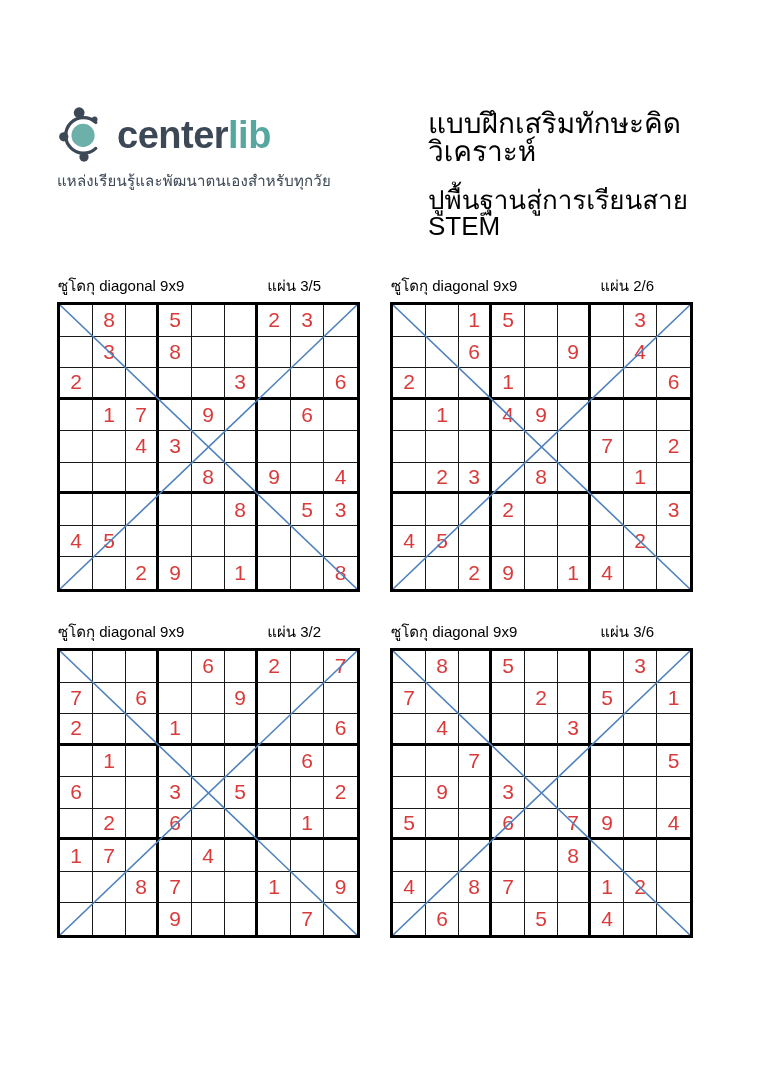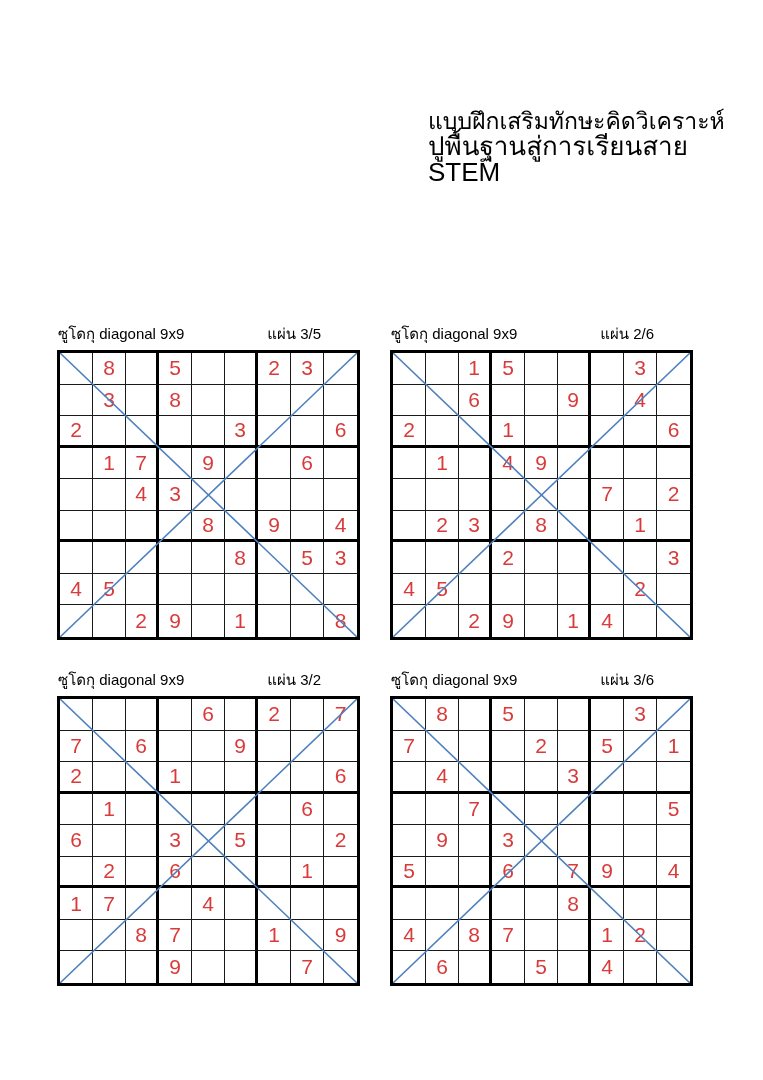--- a/index.html
+++ b/index.html
@@ -47,29 +47,28 @@
     letter-spacing: 0.2px;
   }
 
   
   .titles {
     position: absolute;
     left: 428px;
     top: 110px;
     color: #000;
   }
-  .titles .t1 { font-size: 23px; line-height: 1; }
+  .titles .t1 { font-size: 28px; line-height: 1; margin-bottom: 21px; }
   .titles .t2 { font-size: 26px; line-height: 1; margin-bottom: 22px; }
   .titles .t3 { font-size: 20px; line-height: 1; margin-left: 4px; }
 
   
   .puzzle {
     position: absolute;
     width: 265px;
-    margin-top: 48px;
   }
   .puzzle.p1 { left: 57px;  top: 274px; }
   .puzzle.p2 { left: 390px; top: 274px; }
   .puzzle.p3 { left: 57px;  top: 620px; }
   .puzzle.p4 { left: 390px; top: 620px; }
 
   .plabel {
     display: flex;
     justify-content: space-between;
     align-items: baseline;
@@ -121,20 +120,34 @@
   .diag line {
     stroke: #4f81bd;
     stroke-width: 1.6;
   }
 </style>
 </head>
 <body>
 
 <div class="sheet">
 
+  <div class="logo">
+    <div class="logo-row">
+      <svg width="54" height="60" viewBox="0 0 56 62">
+        <path d="M 40.2 21.0 A 18.5 18.5 0 1 0 40.2 48.0" fill="none" stroke="#3d4856" stroke-width="3.4" stroke-linecap="round"></path>
+        <circle cx="27" cy="34.5" r="12" fill="#6db0aa"></circle>
+        <circle cx="23" cy="11" r="5.6" fill="#3d4856"></circle>
+        <circle cx="39" cy="18" r="3" fill="#3d4856"></circle>
+        <circle cx="7" cy="36" r="4.8" fill="#3d4856"></circle>
+        <circle cx="28" cy="57" r="4.8" fill="#3d4856"></circle>
+      </svg>
+      <div class="brand"><span class="b-center">center</span><span class="b-lib">lib</span></div>
+    </div>
+    <div class="tagline">แหล่งเรียนรู้และพัฒนาตนเองสำหรับทุกวัย</div>
+  </div>
 
   <div class="titles">
     <div class="t1">แบบฝึกเสริมทักษะคิดวิเคราะห์</div>
     <div class="t2">ปูพื้นฐานสู่การเรียนสาย STEM</div>
   </div>
 
   <section class="puzzle p1">
     <div class="plabel">
       <span>ซูโดกุ diagonal 9x9</span>
       <span>แผ่น 3/5</span>

